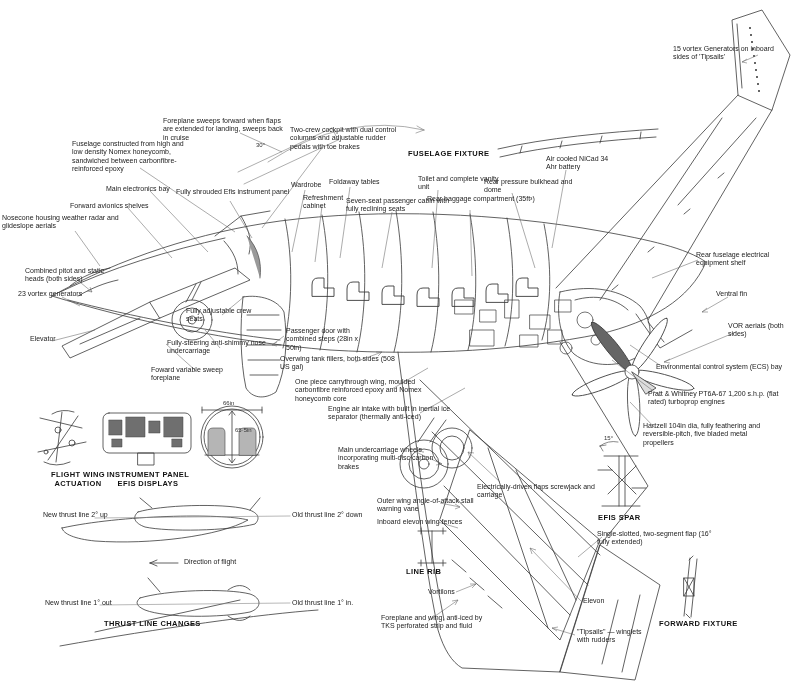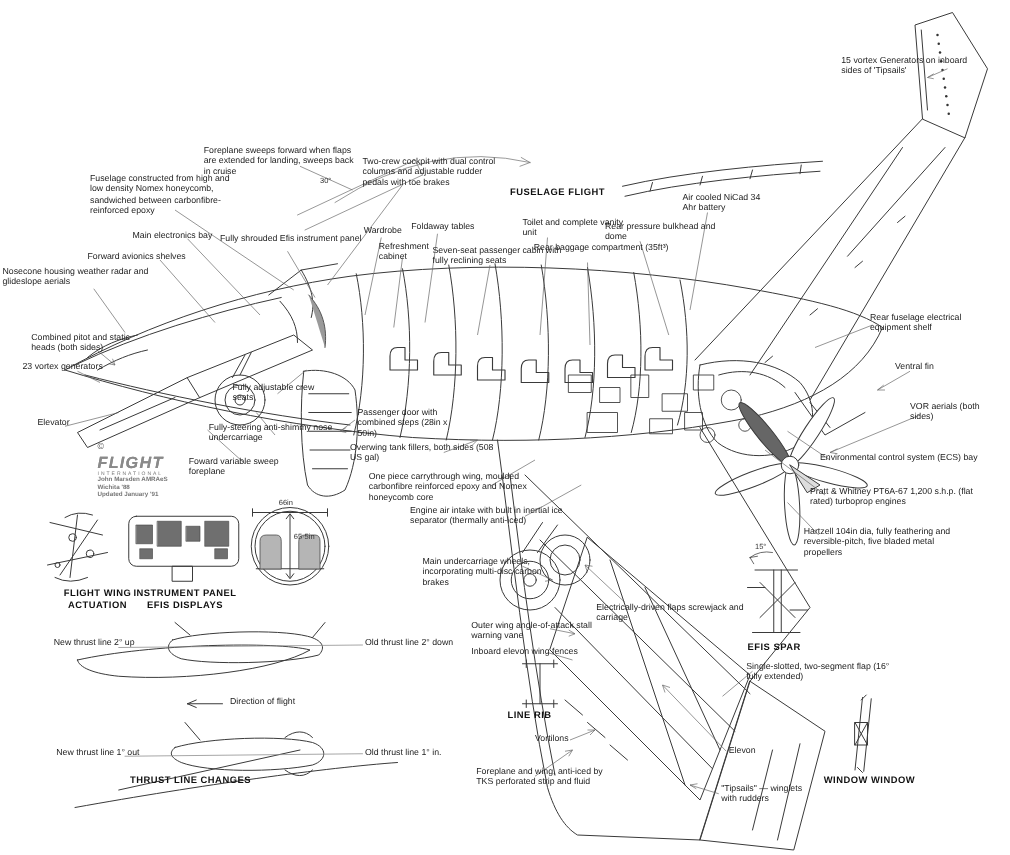--- a/index.html
+++ b/index.html
@@ -301,35 +301,27 @@
   <div class="lbl" style="left:377px;top:497px;width:112px">Outer wing angle-of-attack stall warning vane</div>
   <div class="lbl" style="left:377px;top:518px;width:125px">Inboard elevon wing fences</div>
   <div class="lbl" style="left:428px;top:588px;width:52px">Vortilons</div>
   <div class="lbl" style="left:381px;top:614px;width:108px">Foreplane and wing, anti-iced by TKS perforated strip and fluid</div>
   <div class="lbl" style="left:43px;top:511px;width:92px">New thrust line 2° up</div>
   <div class="lbl" style="left:292px;top:511px;width:98px">Old thrust line 2° down</div>
   <div class="lbl" style="left:184px;top:558px;width:92px">Direction of flight</div>
   <div class="lbl" style="left:45px;top:599px;width:92px">New thrust line 1° out</div>
   <div class="lbl" style="left:292px;top:599px;width:92px">Old thrust line 1° in.</div>
 
-  <div class="hdg" style="left:408px;top:149px">FUSELAGE FLIGHT</div>
+  <div class="hdg" style="left:408px;top:149px">FUSELAGE FIXTURE</div>
   <div class="hdg ctr" style="left:28px;top:470px;width:100px">FLIGHT WING ACTUATION</div>
   <div class="hdg ctr" style="left:100px;top:470px;width:96px">INSTRUMENT PANEL EFIS DISPLAYS</div>
   <div class="hdg" style="left:104px;top:619px">THRUST LINE CHANGES</div>
   <div class="hdg" style="left:406px;top:567px">LINE RIB</div>
   <div class="hdg" style="left:598px;top:513px">EFIS SPAR</div>
-  <div class="hdg" style="left:659px;top:619px">WINDOW WINDOW</div>
+  <div class="hdg" style="left:659px;top:619px">FORWARD FIXTURE</div>
 
   <div class="dim" style="left:256px;top:142px">30°</div>
   <div class="dim" style="left:604px;top:435px">15°</div>
   <div class="dim" style="left:223px;top:400px">66in</div>
   <div class="dim" style="left:235px;top:427px">65·5in</div>
 
-  <div class="credit">
-    <span class="cc">©</span>
-    <div class="logo">FLIGHT</div>
-    <div class="intl">INTERNATIONAL</div>
-    <div class="ln">John Marsden AMRAeS</div>
-    <div class="ln">Wichita '88</div>
-    <div class="ln">Updated January '91</div>
-  </div>
 
 </div>
 
 </body></html>

